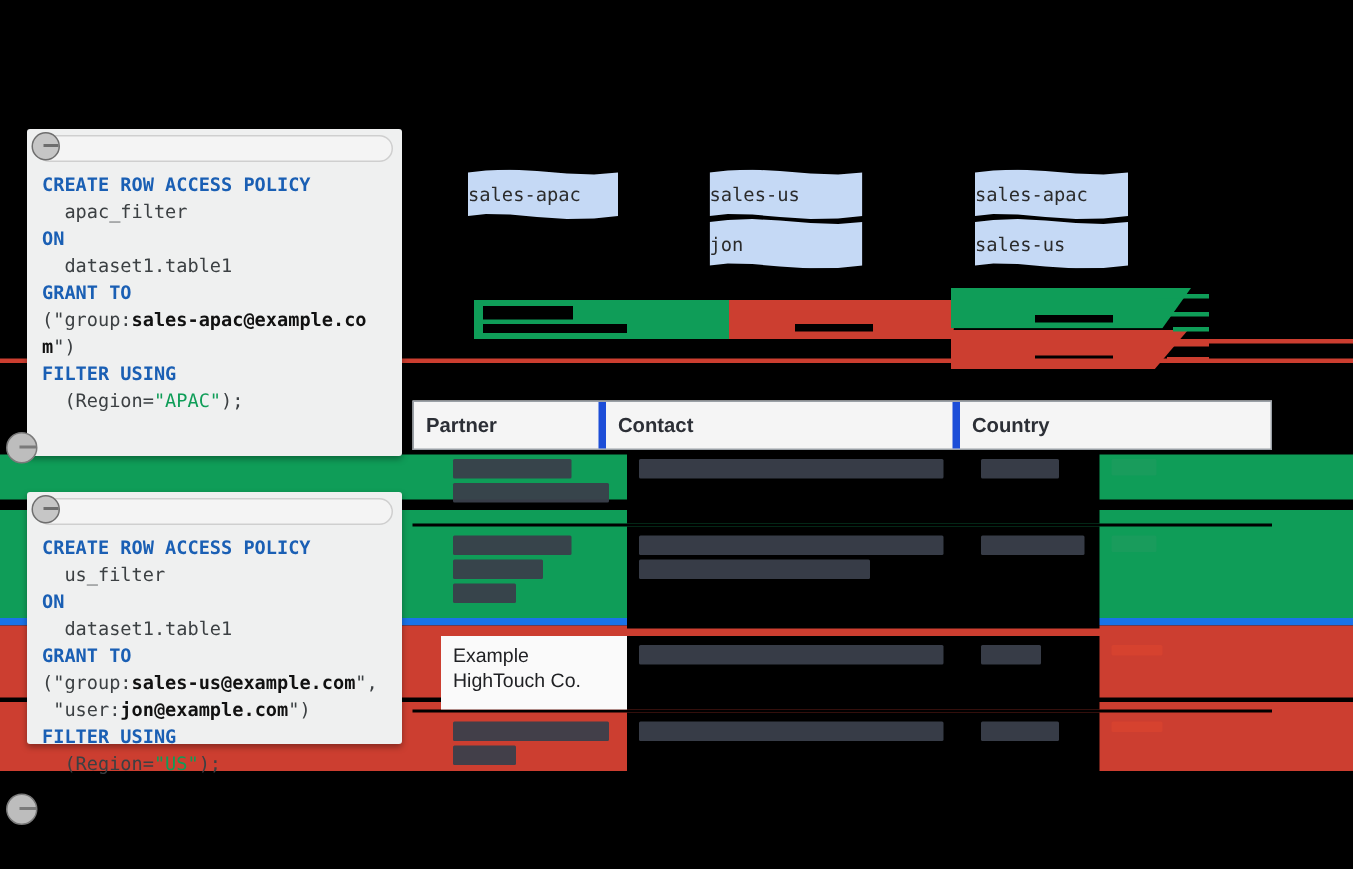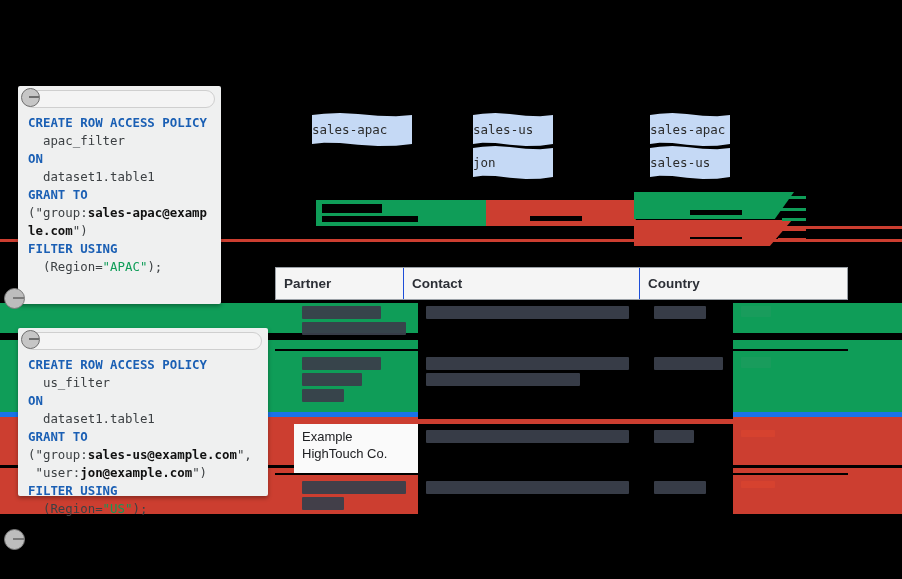--- a/index.html
+++ b/index.html
@@ -21,21 +21,21 @@
   .band-red-1{top:417px;height:48px;width:902px;background:#cc3e30;}
   .band-red-2{top:468px;height:46px;width:902px;background:#cc3e30;}
 
   
   .code-card{
     position:absolute;
     background:#eff0f0;
     border-radius:2px;
     box-shadow:0 2px 4px rgba(0,0,0,.35);
   }
-  .card-a{left:18px;top:86px;width:203px;height:218px;}
+  .card-a{left:18px;top:86px;width:250px;height:218px;}
   .card-b{left:18px;top:328px;width:250px;height:168px;}
   .card-titlebar{
     position:relative;height:16px;margin:4px 6px 0 6px;
     background:#f4f4f4;border:1px solid #cfcfcf;border-radius:9px;
   }
   .card-knob{
     position:absolute;left:-4px;top:-3px;width:17px;height:17px;
     border-radius:50%;background:#c6c6c6;border:1px solid #6e6e6e;
   }
   .card-knob:after{
@@ -72,21 +72,21 @@
     color:#2b2b2b;
     font-family:"DejaVu Sans Mono","Liberation Mono",monospace;
     font-size:12.5px;
     display:flex;align-items:center;justify-content:flex-start;
     -webkit-clip-path:polygon(0% 6%,12% 2%,28% 0%,46% 3%,66% 8%,84% 10%,100% 6%,100% 94%,84% 99%,66% 100%,46% 96%,28% 91%,12% 90%,0% 94%);
     clip-path:polygon(0% 6%,12% 2%,28% 0%,46% 3%,66% 8%,84% 10%,100% 6%,100% 94%,84% 99%,66% 100%,46% 96%,28% 91%,12% 90%,0% 94%);
   }
   .fg-1{left:312px;top:113px;}
   .fg-2{left:473px;top:113px;}
   .fg-3{left:650px;top:113px;}
-  .fg-2 .flag, .fg-3 .flag{width:80px;}
+  .fg-2 .flag, .fg-3 .flag{width:102px;}
 
   
   .ribbon{position:absolute;}
   .rb-green-a{
     left:316px;top:200px;width:166px;height:26px;background:#0f9d58;
   }
   .rb-green-a-tip{
     left:478px;top:200px;width:14px;height:26px;background:#0f9d58;
     -webkit-clip-path:polygon(0 0,100% 0,60% 100%,0 100%);
     clip-path:polygon(0 0,100% 0,60% 100%,0 100%);
@@ -125,21 +125,21 @@
     border-collapse:collapse;
   }
   .tbl-head{
     display:flex;height:33px;background:#f5f5f5;
     border:1px solid #9aa0a6;box-sizing:border-box;
   }
   .th{
     display:flex;align-items:center;
     padding-left:8px;
     font-size:13.5px;font-weight:bold;color:#2c2f36;
-    border-right:1px solid #1d4ed8;box-sizing:border-box;
+    border-right:5px solid #1d4ed8;box-sizing:border-box;
   }
   .th:last-child{border-right:none;}
   .col-partner{width:128px;}
   .col-contact{width:236px;}
   .col-country{width:90px;}
   .col-region{width:119px;}
 
   .tbl-body{position:absolute;left:0;top:33px;width:573px;}
   .trow{display:flex;position:relative;box-sizing:border-box;padding-left:19px;}
   .tcell{

